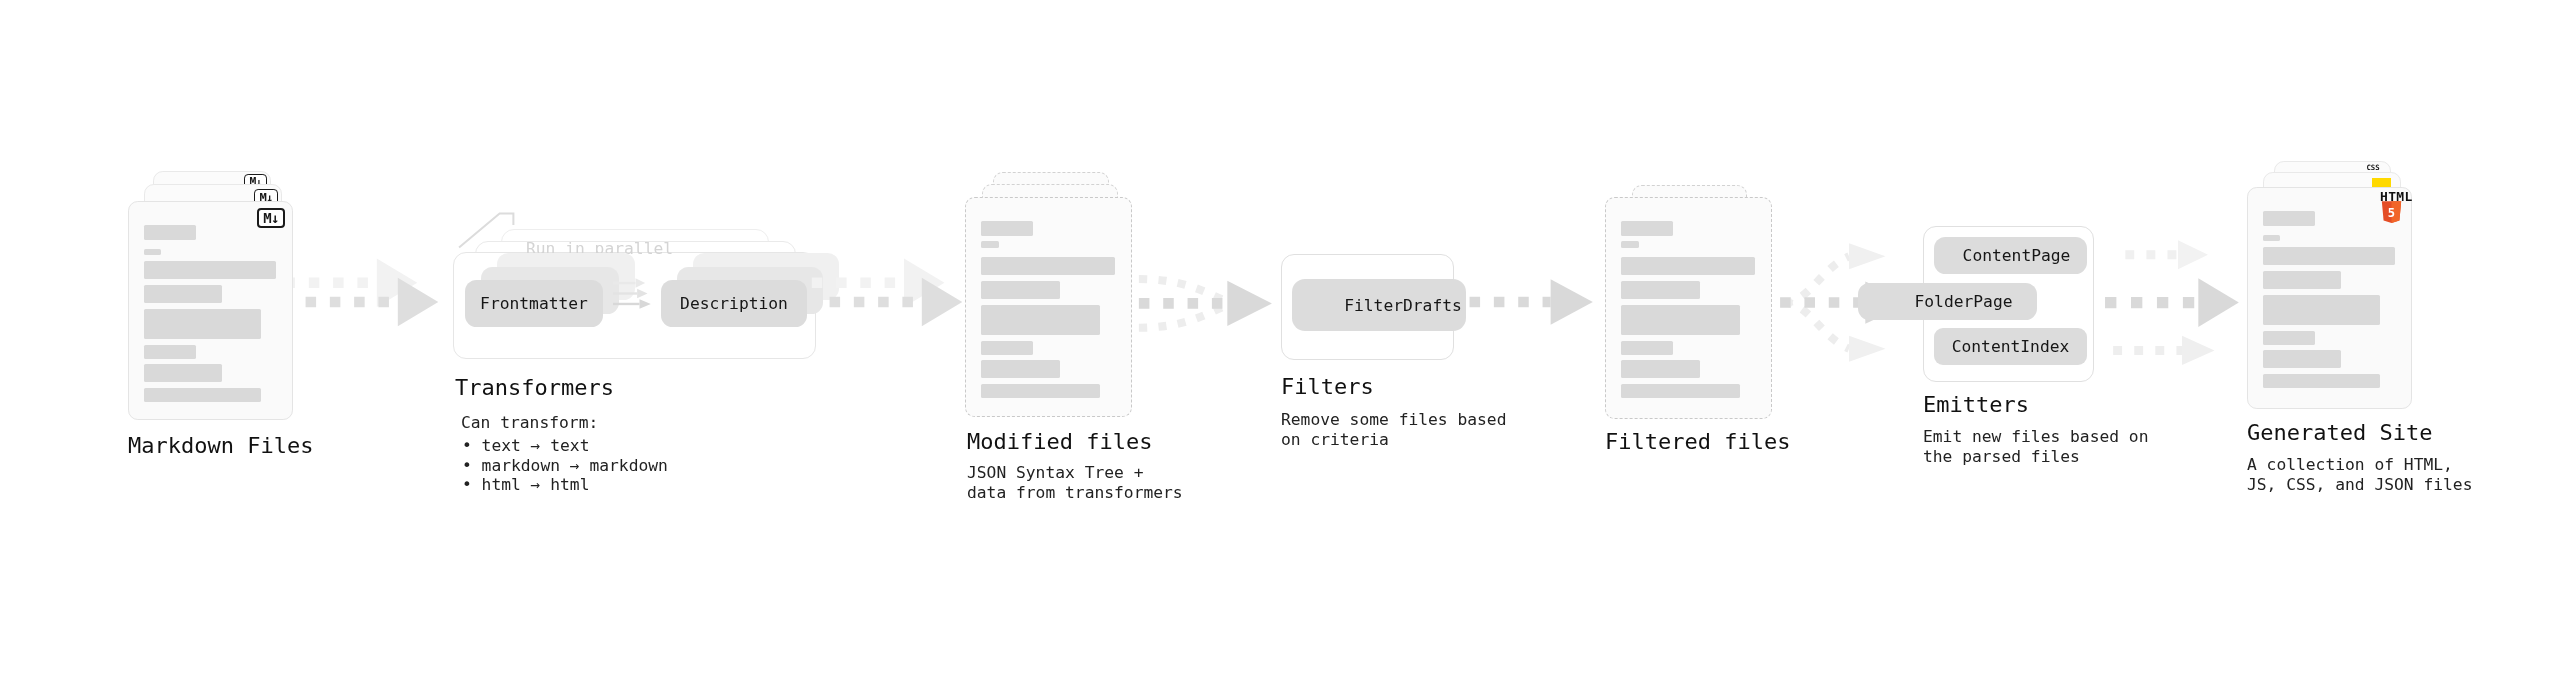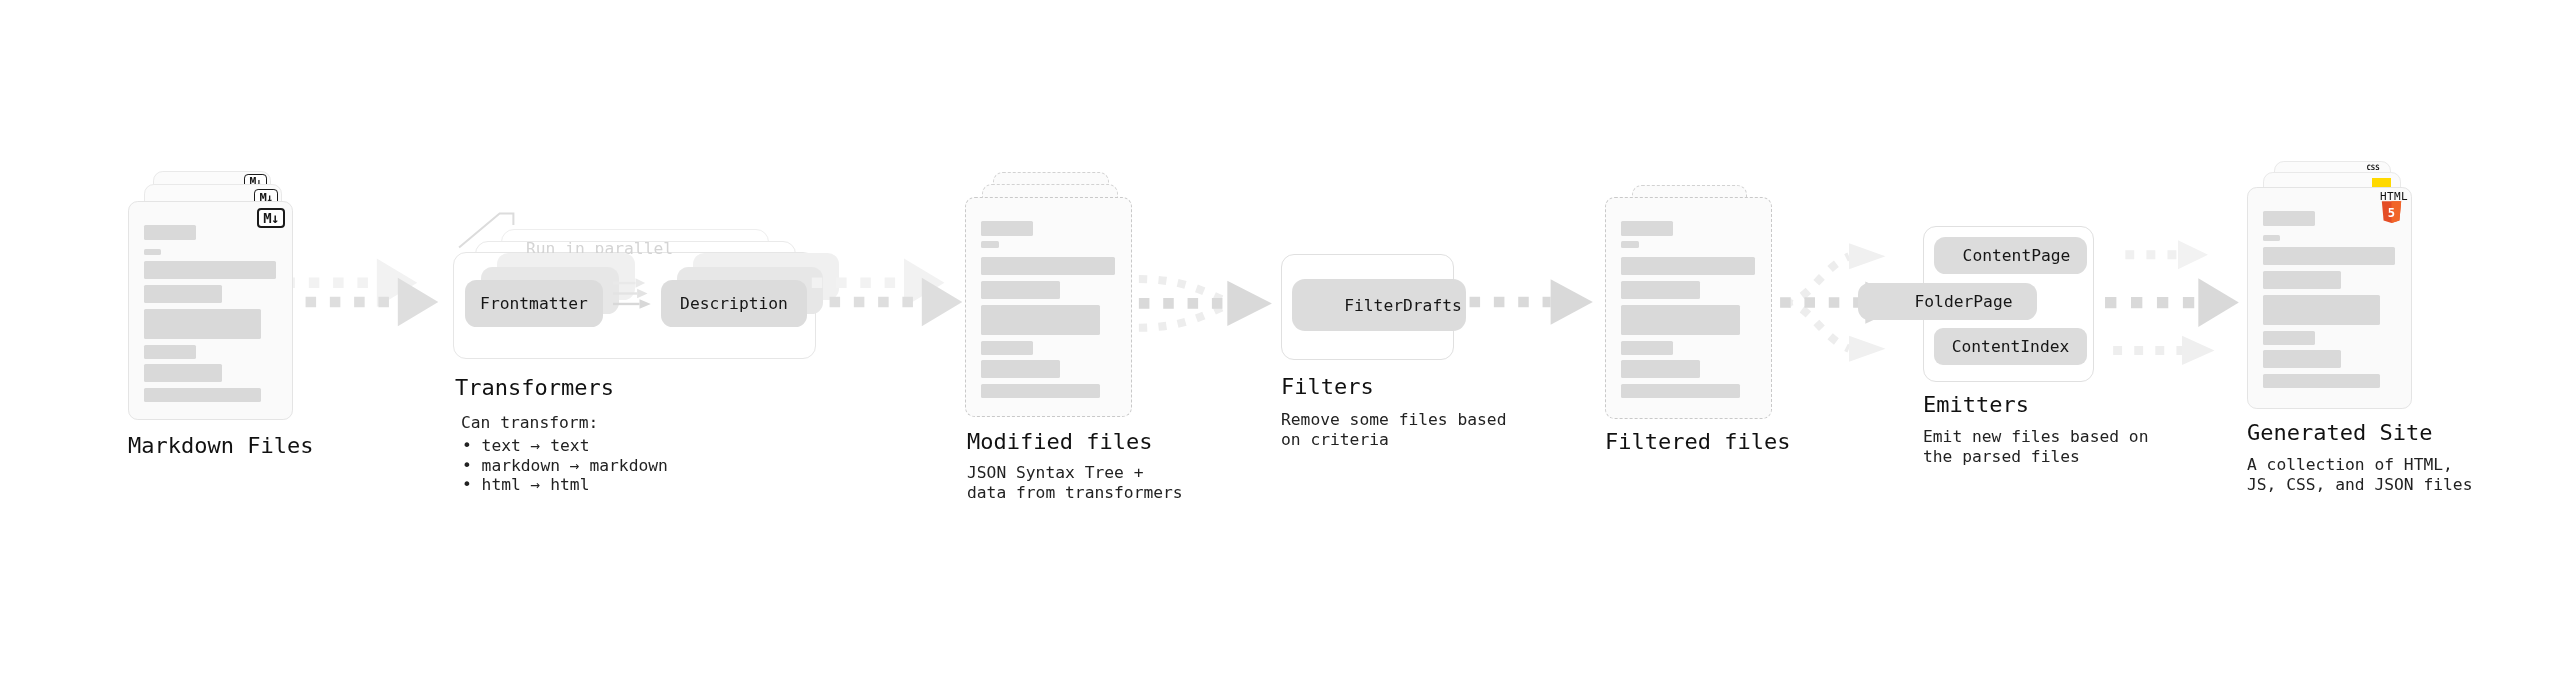--- a/index.html
+++ b/index.html
@@ -24,21 +24,21 @@
   .md-badge {
     position:absolute; border:2.4px solid #1a1a1a; border-radius:4.1px; background:#fff;
     font-weight:bold; font-size:14px; line-height:1; padding:1.6px 4.1px 0.8px 4.1px; color:#1a1a1a;
     letter-spacing:-0.8px;
   }
   .css-badge { position:absolute; text-align:center;margin-left:48px; }
   .css-badge .css-txt { font-size:7.3px; font-weight:bold; color:#111; line-height:7.3px; display:block; }
   .css-badge .css-bar { display:block; width:21px; height:3.3px; background:#2962f5; margin-top:0.8px; }
   .js-badge { position:absolute; width:19.5px; height:11.4px; background:#ffd900; }
   .html-badge { position:absolute; text-align:center; width:23px; }
-  .html-badge .html-txt { font-size:11px; font-weight:normal; letter-spacing:0.4px; color:#111; display:block; line-height:8.1px; }
+  .html-badge .html-txt { font-size:13px; font-weight:bold; letter-spacing:0.4px; color:#111; display:block; line-height:8.1px; }
 
   
   .tbox { position:absolute; border:1.6px solid #e6e6e6; border-radius:13px; background:#ffffff; }
   .tbox.b2 { border-color:#eaeaea; }
   .tbox.b3 { border-color:#eeeeee; }
   .pill {
     position:absolute; background:#dcdcdc; border-radius:11.4px; color:#161616;
     display:flex; align-items:center; justify-content:center; font-size:16.3px;
   }
   .pill.ghost1 { background:#e7e7e7; }

